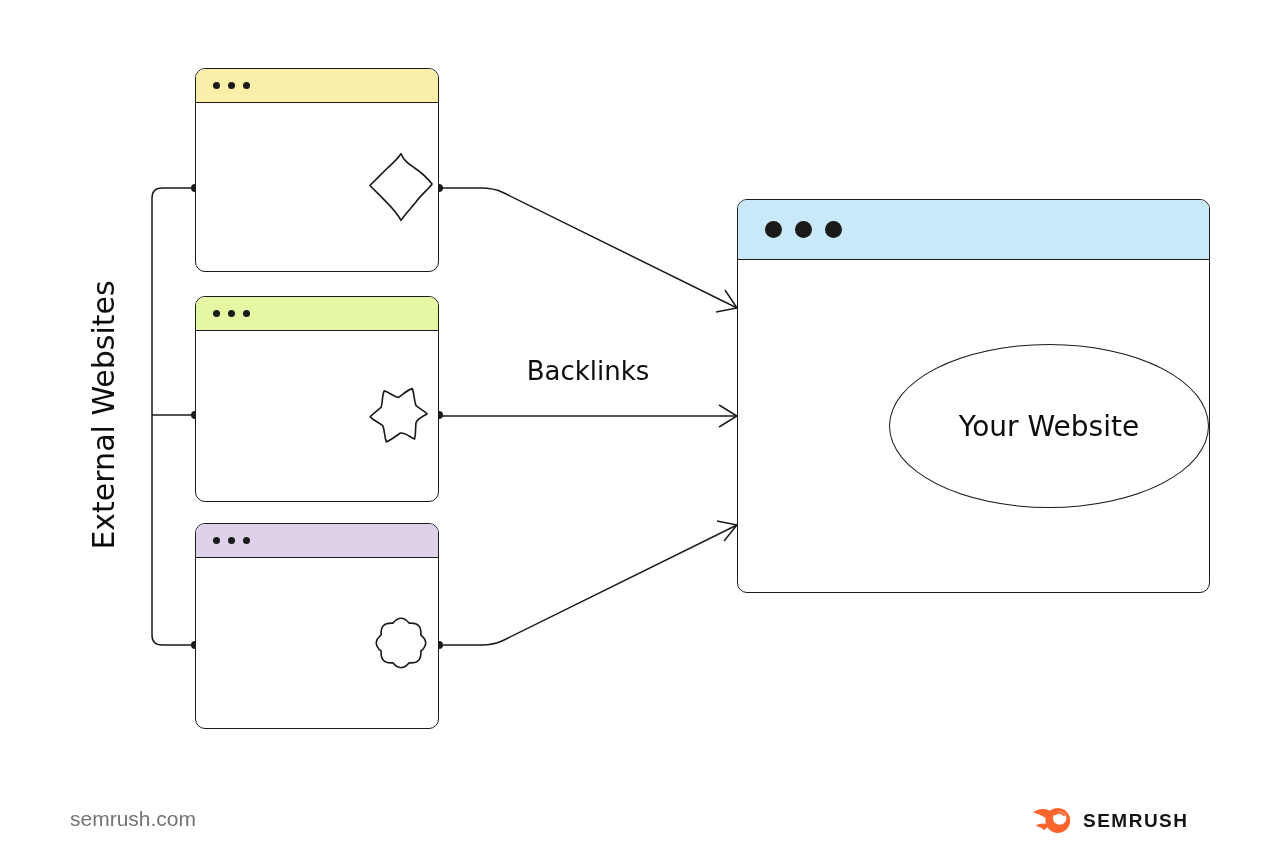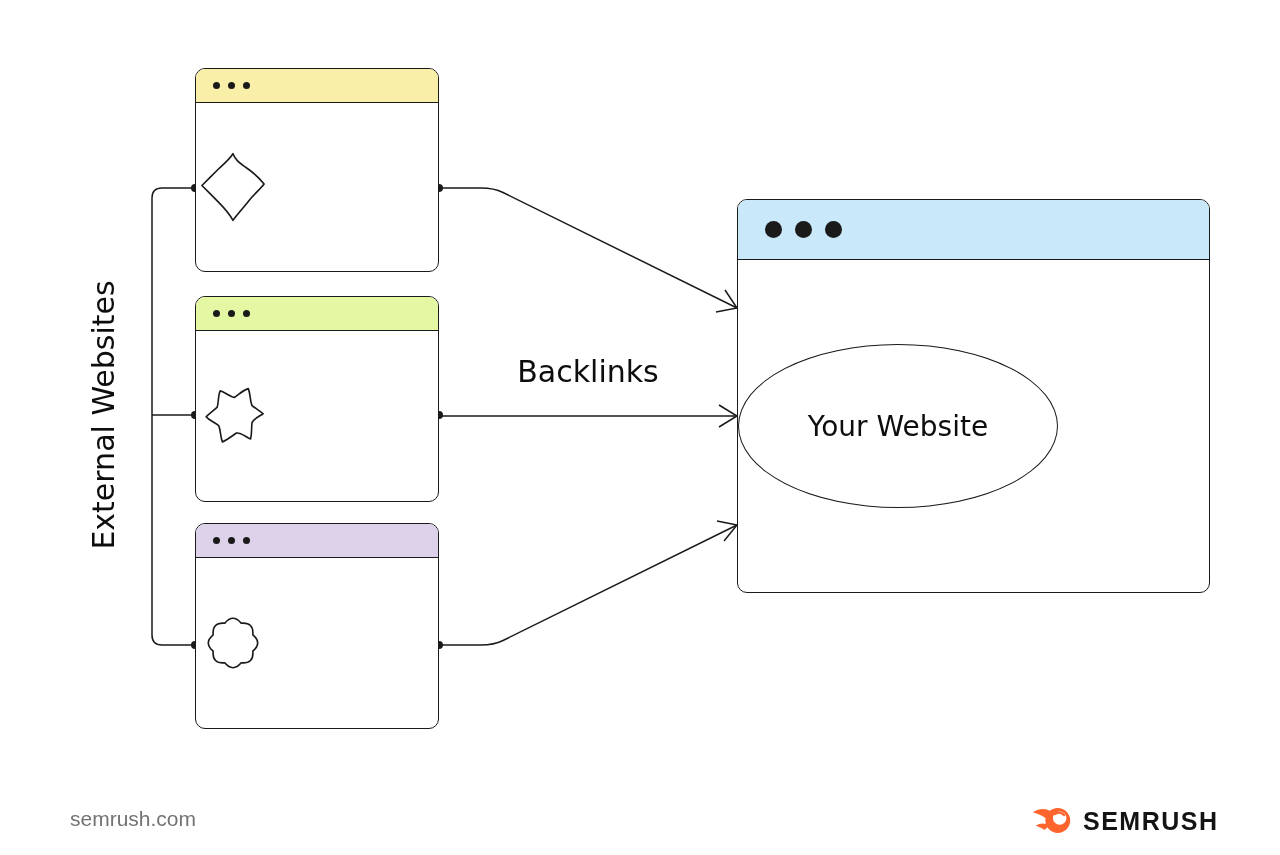--- a/index.html
+++ b/index.html
@@ -18,54 +18,54 @@
   }
   .win-header{
     border-bottom:1.6px solid var(--line-color,#1a1a1a);
     display:flex;align-items:center;gap:8px;padding-left:17px;flex:0 0 auto;
   }
   .dot{background:var(--line-color,#1a1a1a);border-radius:50%;display:inline-block;}
   .win-sm .win-header{height:33px;}
   .win-sm .dot{width:7px;height:7px;}
   .win-lg .win-header{height:59px;gap:13px;padding-left:27px;}
   .win-lg .dot{width:17px;height:17px;}
-  .win-body{flex:1 1 auto;display:flex;align-items:center;justify-content:flex-start;}
+  .win-body{flex:1 1 auto;display:flex;align-items:center;justify-content:flex-end;}
   .blob{stroke:var(--line-color,#1a1a1a);stroke-width:2.2;fill:#fff;stroke-linejoin:round;}
 
   .win1{left:195px;top:68px;width:244px;height:204px;}
   .win2{left:195px;top:296px;width:244px;height:206px;}
   .win3{left:195px;top:523px;width:244px;height:206px;}
   .winMain{left:737px;top:199px;width:473px;height:394px;}
 
   .ellipse{
     width:318px;height:162px;border:1.6px solid var(--line-color,#1a1a1a);
     border-radius:50%;display:flex;align-items:center;justify-content:center;
   }
   .diagram-label{
     font-family:"DejaVu Sans",sans-serif;font-size:28px;font-weight:normal;
     color:#0d0d0d;white-space:nowrap;
   }
   .label-your-website{font-size:28px;}
   .label-backlinks{
     position:absolute;left:588px;top:371px;transform:translate(-50%,-50%);
-    font-size:30px;
+    font-size:26px;
   }
   .label-external{
     position:absolute;left:103px;top:415px;transform:translate(-50%,-50%) rotate(-90deg);
     font-size:30px;
   }
 
   .footer-source{
     position:absolute;left:70px;top:807px;font-size:21px;color:#737373;
   }
   .brand-logo{
     position:absolute;left:1032px;top:801px;display:flex;align-items:center;gap:9px;
   }
   .brand-text{
-    font-size:25px;font-weight:bold;letter-spacing:1.5px;color:#141414;
+    font-size:19px;font-weight:bold;letter-spacing:1.5px;color:#141414;
     font-family:"Liberation Sans",sans-serif;
   }
 </style>
 </head>
 <body>
 
 <div class="canvas">
 
   <svg class="connectors" viewBox="0 0 1280 855">
     <path d="M195,188 L162,188 Q152,188 152,198 L152,635 Q152,645 162,645 L195,645"></path>

